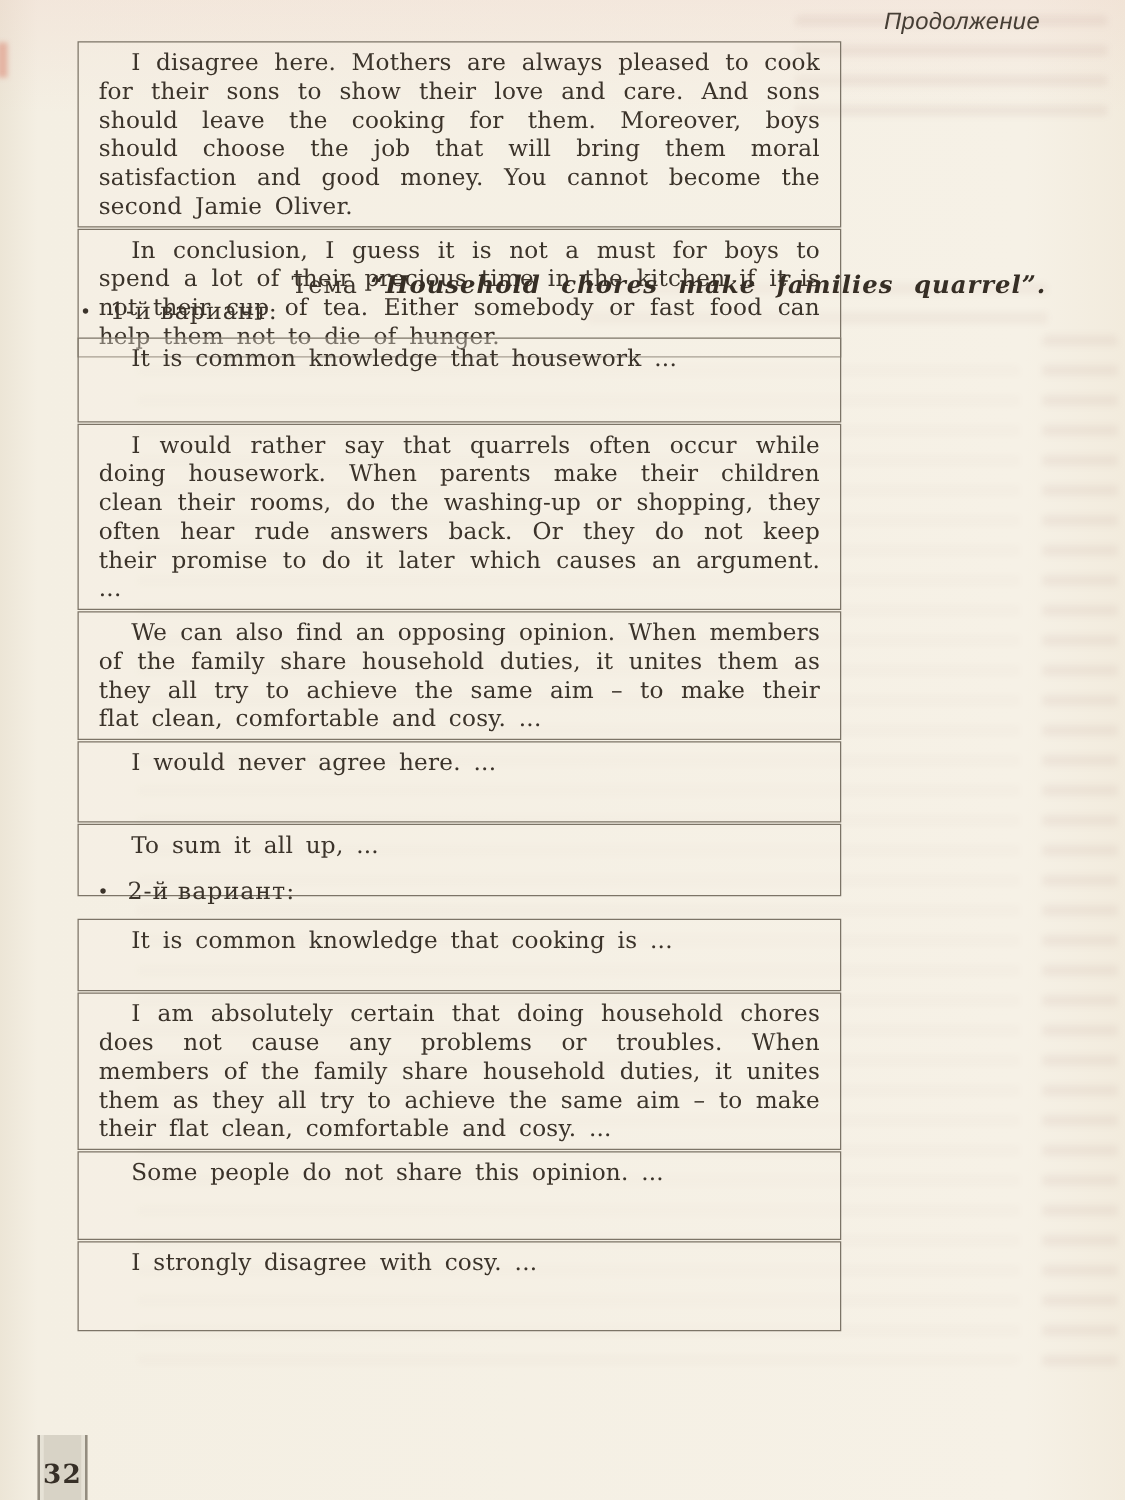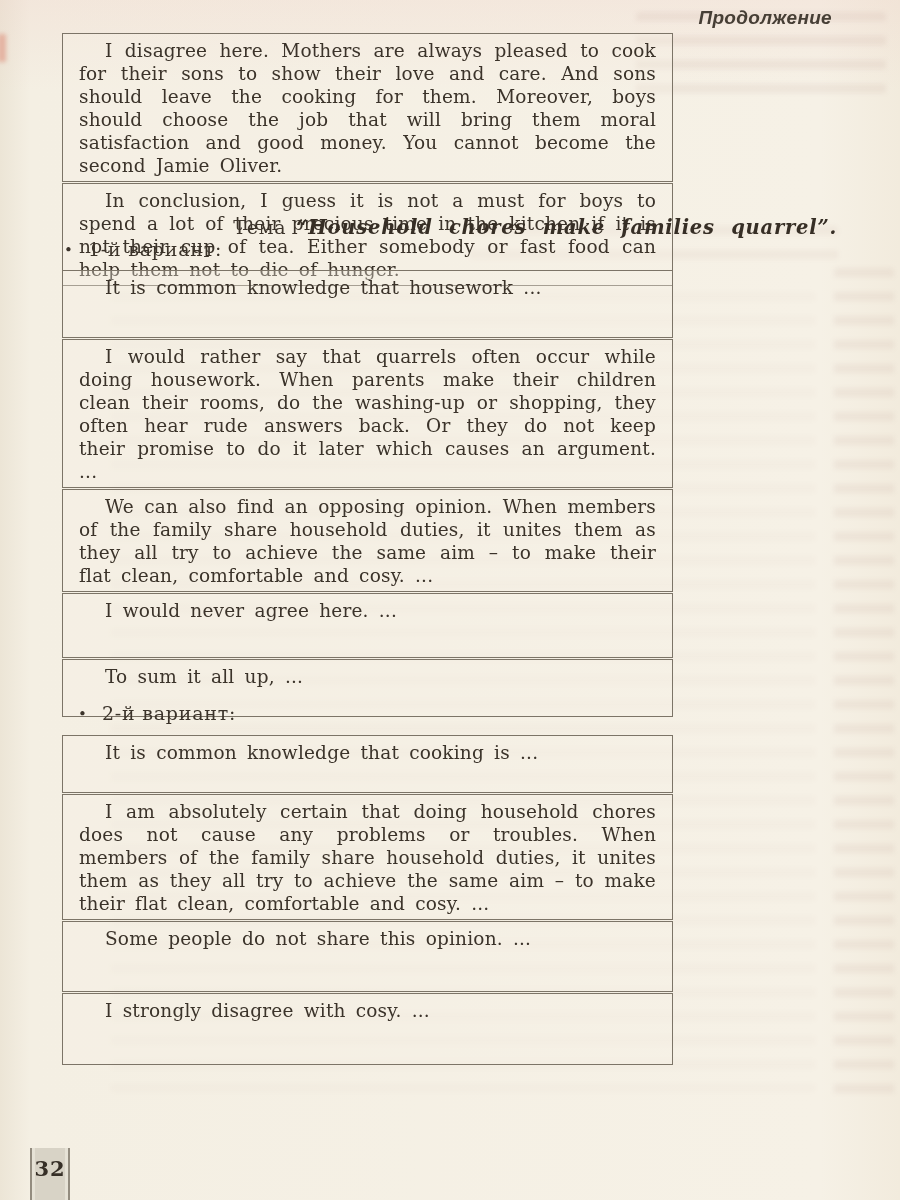--- a/index.html
+++ b/index.html
@@ -31,21 +31,21 @@
   .g3 { left: 470px; top: 226px; width: 368px; height: 44px;  opacity: .40; }
   .g4 { left: 110px; top: 292px; width: 706px; height: 800px; opacity: .16; }
   .smudge {
     position: absolute; left: -2px; top: 34px; width: 8px; height: 28px;
     background: #e2a795; filter: blur(2px); opacity: .8; pointer-events: none;
   }
 
   .running-head {
     position: absolute; top: 7px; right: 68px;
     font-family: "Liberation Sans", sans-serif;
-    font-style: italic; font-weight: 700;
+    font-style: italic; font-weight: 400;
     font-size: 19px; color: #463e35; letter-spacing: .3px;
   }
 
   .tbl { position: absolute; left: 62px; width: 611px; }
   .tbl-a { top: 33px; }
   .tbl-b { top: 270px; }
   .tbl-c { top: 735px; }
 
   .box {
     box-sizing: border-box;
@@ -102,21 +102,21 @@
 
   .page-number-box {
     position: absolute; left: 30px; top: 1148px; width: 36px; height: 52px;
     background: #d8d3c6;
     border-left: 2px solid #938c7f;
     border-right: 2px solid #938c7f;
     box-shadow: inset 3px 0 0 #e6e2d6, inset -3px 0 0 #e6e2d6;
     text-align: center;
   }
   .page-number-box span {
-    display: inline-block; margin-top: 8px;
+    display: inline-block; margin-top: 18px;
     font-weight: bold; font-size: 21px; color: #362f27;
     letter-spacing: 1px;
   }
 </style>
 </head>
 <body>
 
 <div class="page">
 
   <div class="ghost g1"></div>

